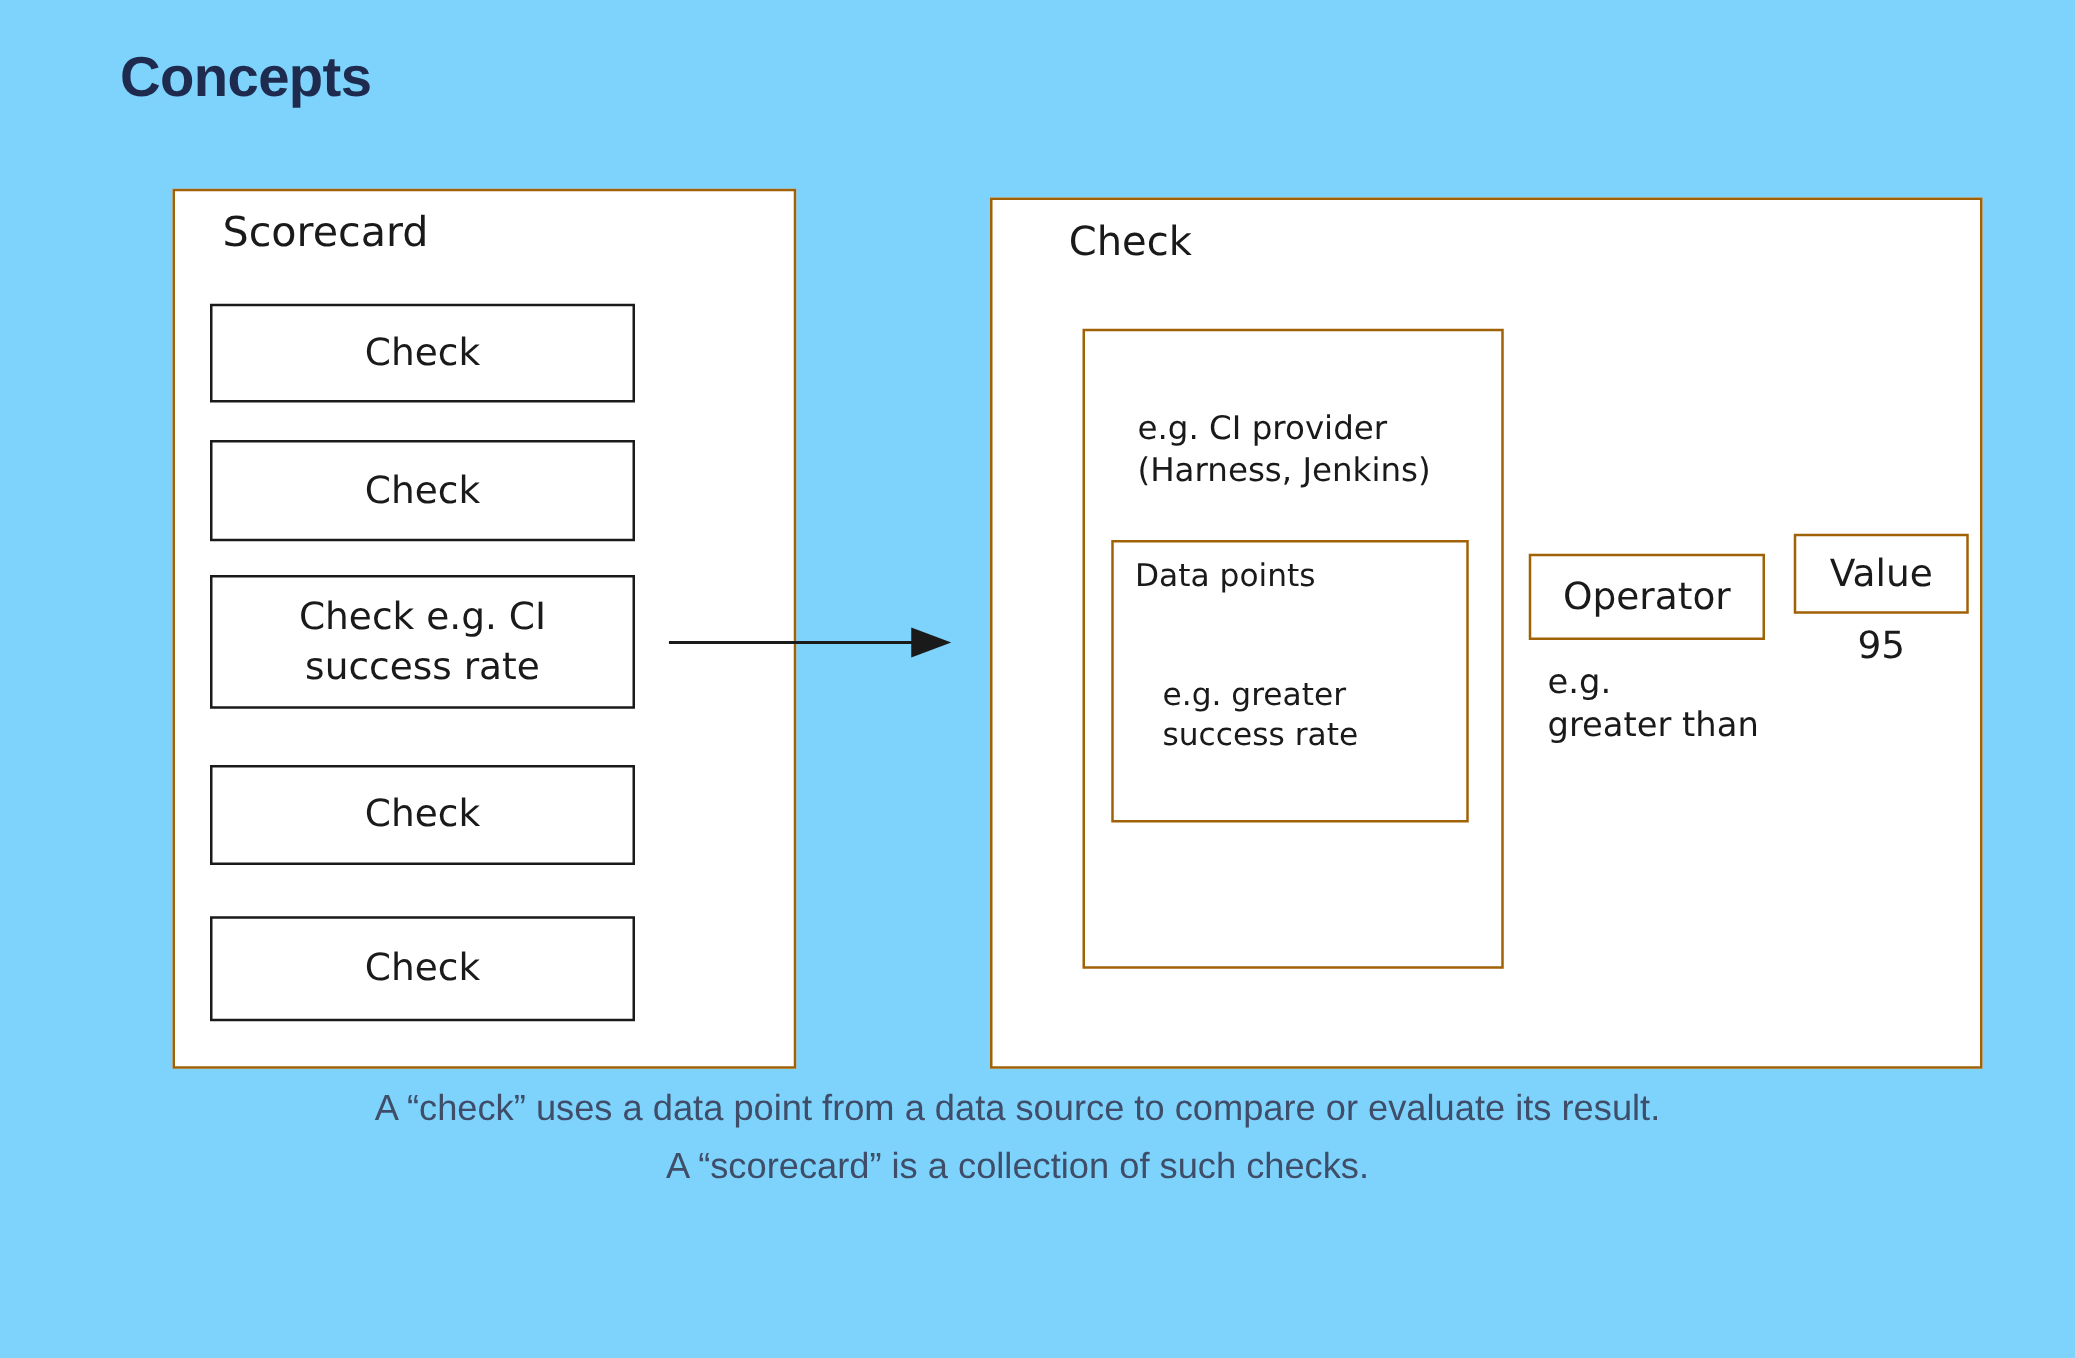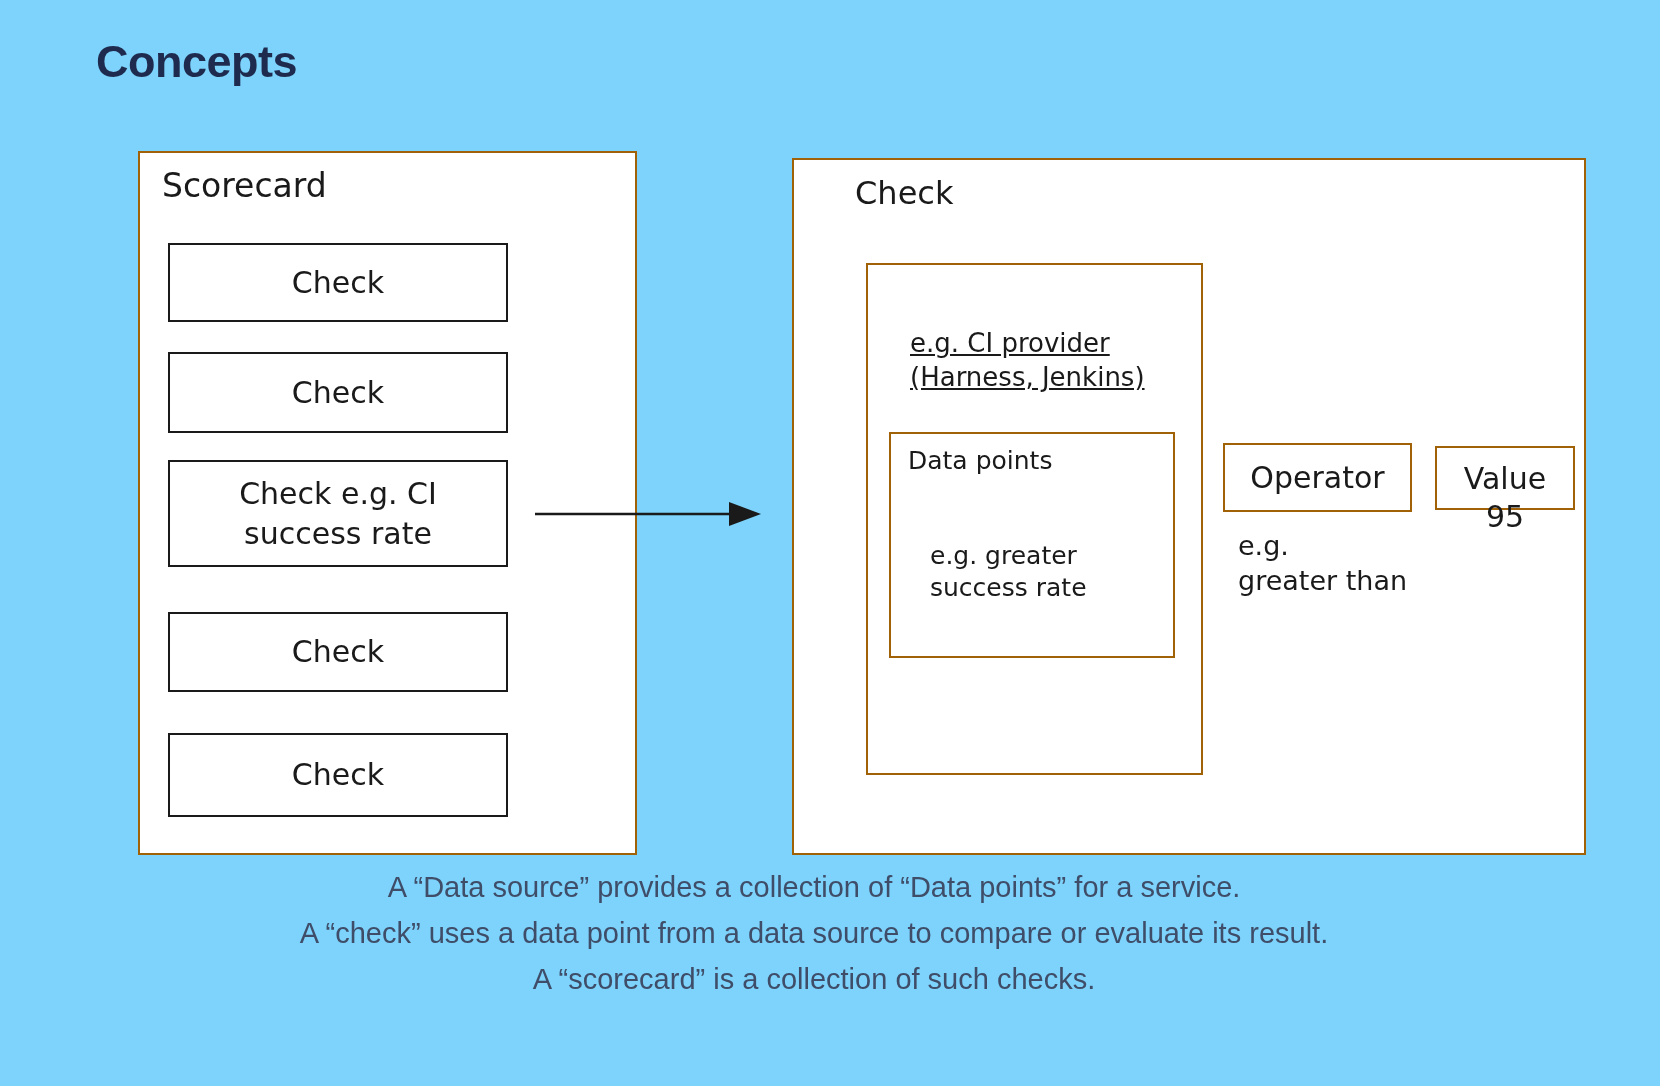--- a/index.html
+++ b/index.html
@@ -42,21 +42,21 @@
     white-space: pre-line;
   }
   .centered {
     display: flex;
     align-items: center;
     justify-content: center;
     text-align: center;
   }
   
   .scorecard-box   { left: 138px; top: 151px; width: 499px; height: 704px; }
-  .scorecard-label { left: 162px; top: 166px; font-size: 33px; text-align: center; }
+  .scorecard-label { left: 178px; top: 166px; font-size: 33px; text-align: center; }
   .check-item {
     position: absolute;
     left: 168px;
     width: 340px;
     border: 2px solid #1a1a1a;
     background: #ffffff;
     box-sizing: border-box;
     font-family: "DejaVu Sans", sans-serif;
     color: #1a1a1a;
     font-size: 30px;
@@ -68,27 +68,27 @@
   .check-3 { top: 460px; height: 107px; }
   .check-4 { top: 612px; height: 80px; }
   .check-5 { top: 733px; height: 84px; }
   
   .flow-arrow { position: absolute; left: 535px; top: 500px; }
   
   .checkdetail-box   { left: 792px;  top: 158px; width: 794px; height: 697px; }
   .checkdetail-label { left: 855px;  top: 174px; font-size: 32px; }
   .datasource-box    { left: 866px;  top: 263px; width: 337px; height: 512px; }
   .datasource-title  { left: 890px;  top: 270px; font-size: 36px; }
-  .datasource-eg     { left: 910px;  top: 326px; font-size: 26px; line-height: 34px; text-decoration: underline; }
+  .datasource-eg     { left: 910px;  top: 326px; font-size: 26px; line-height: 34px; }
   .datapoint-box     { left: 889px;  top: 432px; width: 286px; height: 226px; }
   .datapoint-title   { left: 908px;  top: 446px; font-size: 25px; }
   .datapoint-eg      { left: 930px;  top: 540px; font-size: 25px; line-height: 32px; }
   .operator-box      { left: 1223px; top: 443px; width: 189px; height: 69px; font-size: 30px; }
   .operator-eg       { left: 1238px; top: 528px; font-size: 27px; line-height: 35px; }
-  .value-box         { left: 1435px; top: 446px; width: 140px; height: 64px; font-size: 30px; }
+  .value-box         { left: 1435px; top: 427px; width: 140px; height: 64px; font-size: 30px; }
   .value-eg          { left: 1435px; top: 499px; width: 140px; font-size: 30px; text-align: center; }
   
   .captions {
     position: absolute;
     left: 0;
     top: 864px;
     width: 1628px;
     text-align: center;
     color: #3f4d68;
     font-size: 29px;
@@ -130,18 +130,17 @@
 success rate</div>
 
   <div class="box operator-box centered sketch">Operator</div>
   <div class="box-label operator-eg">e.g.
 greater than</div>
 
   <div class="box value-box centered sketch">Value</div>
   <div class="box-label value-eg">95</div>
 
   <div class="captions">
-    <div>A “Data source” provides a collection of “Data points” for a service.</div>
     <div>A “check” uses a data point from a data source to compare or evaluate its result.</div>
     <div>A “scorecard” is a collection of such checks.</div>
   </div>
 
 </div>
 
 </body></html>

